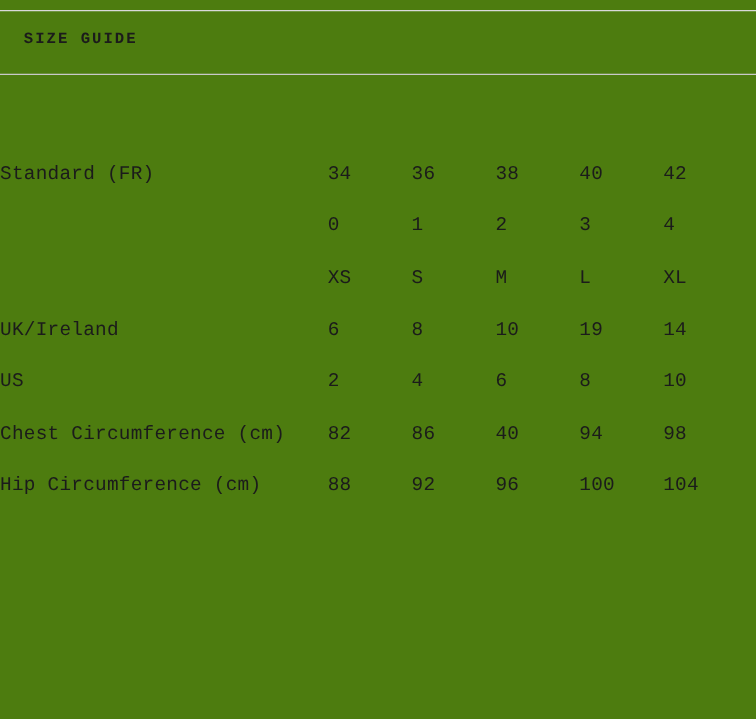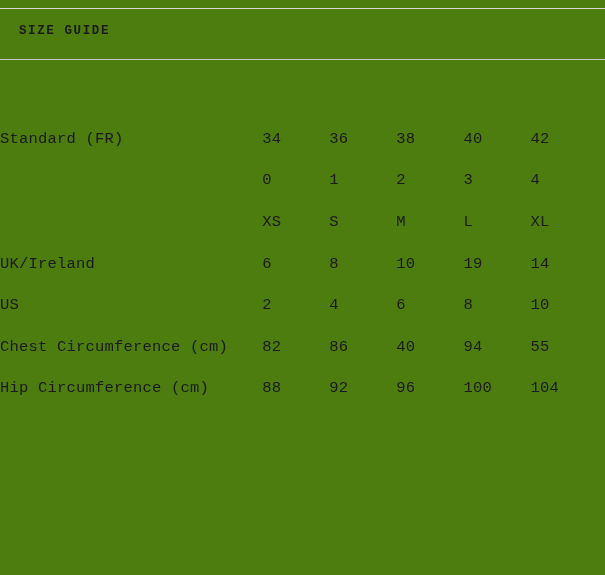--- a/index.html
+++ b/index.html
@@ -156,21 +156,21 @@
           <td class="val-cell">10</td>
           <td class="spacer-cell"></td>
         </tr>
 
         <tr>
           <td class="label-cell">Chest Circumference (cm)</td>
           <td class="val-cell">82</td>
           <td class="val-cell">86</td>
           <td class="val-cell">40</td>
           <td class="val-cell">94</td>
-          <td class="val-cell">55</td>
+          <td class="val-cell">98</td>
           <td class="spacer-cell"></td>
         </tr>
 
 
         <tr>
           <td class="label-cell">Hip Circumference (cm)</td>
           <td class="val-cell">88</td>
           <td class="val-cell">92</td>
           <td class="val-cell">96</td>
           <td class="val-cell">100</td>

